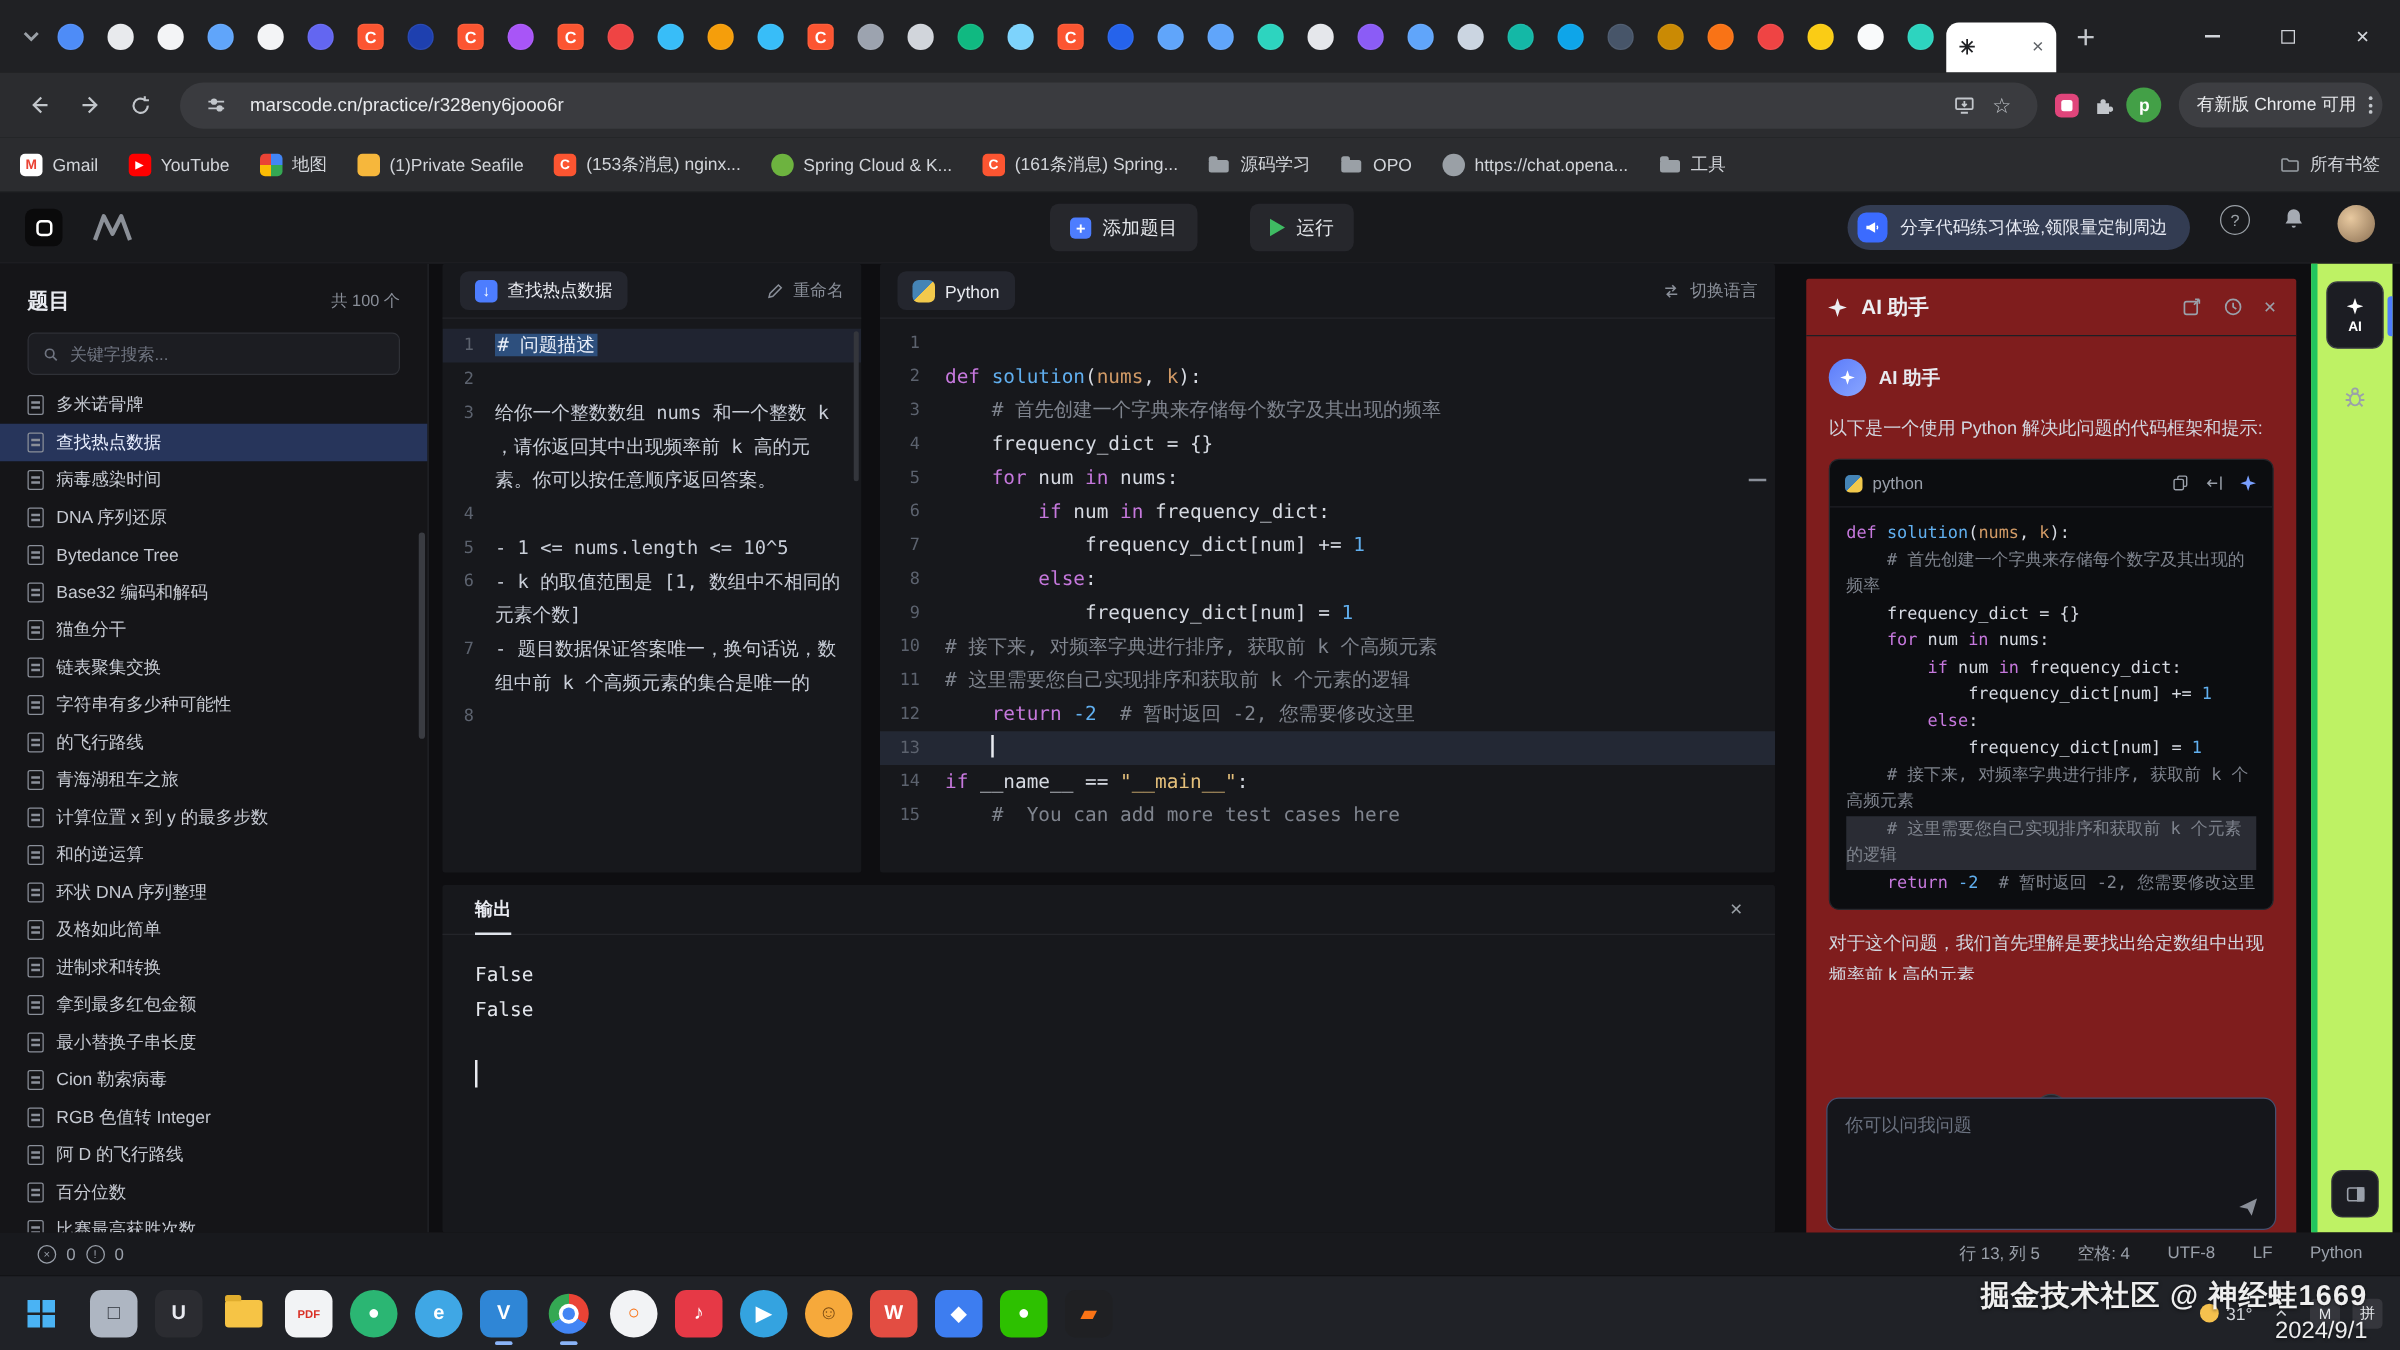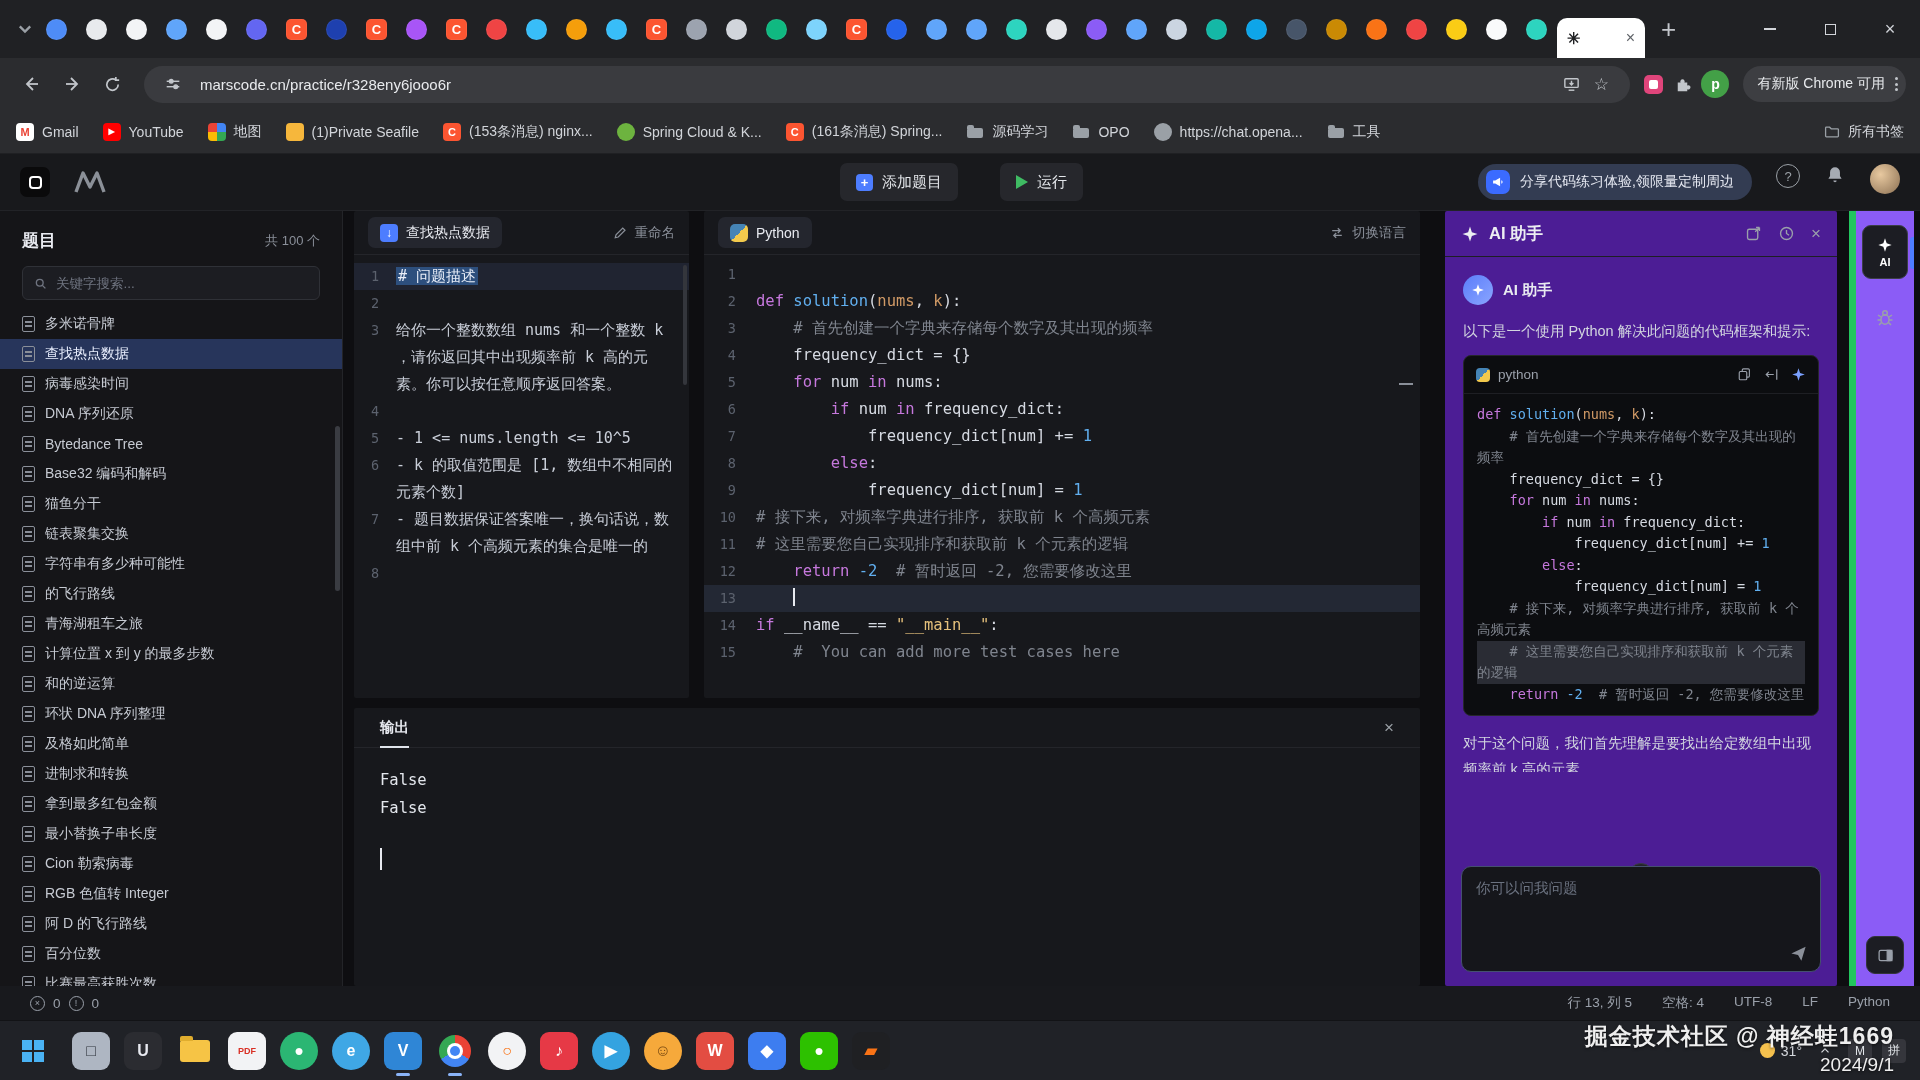--- a/index.html
+++ b/index.html
@@ -141,21 +141,21 @@
   .output-panel{left:354px;top:497px;width:1066px;height:278px}
   .out-head{height:40px;display:flex;align-items:center;padding:0 26px;border-bottom:1px solid #24252a}
   .out-tab{color:#e8eaf0;font-size:14.5px;font-weight:bold;position:relative}
   .out-tab::after{content:'';position:absolute;left:0;right:0;bottom:-11px;height:2px;background:#dfe3ea}
   .out-close{margin-left:auto;color:#9aa0a6;font-size:17px}
   .out-body{padding:18px 0 0 26px;font-family:"DejaVu Sans Mono",monospace;font-size:15.5px;
     color:#e3e6ec;line-height:28px}
   .out-caret{width:2px;height:22px;background:#e8eaf0;margin-top:26px}
 
   
-  .ai-panel{left:1445px;top:0;width:392px;height:775px;background:#4c1d95}
+  .ai-panel{left:1445px;top:12px;width:392px;height:775px;background:#7f1d1d}
   .ai-head{height:46px;display:flex;align-items:center;padding:0 16px;gap:10px;border-bottom:1px solid #1e1f24}
   .ai-title{color:#eceef2;font-size:16.5px;font-weight:bold}
   .ai-head-icons{margin-left:auto;display:flex;align-items:center;gap:16px;color:#9aa0aa}
   .ai-body{position:absolute;top:46px;bottom:104px;left:0;right:0;padding:10px 18px 0;overflow:hidden}
   .ai-msg-head{display:flex;align-items:center;gap:10px;margin:8px 0 14px}
   .ai-avatar{width:30px;height:30px;border-radius:50%;background:linear-gradient(135deg,#5b7cfa,#8aa6ff);
     display:flex;align-items:center;justify-content:center}
   .ai-name{color:#e8eaf0;font-size:15px;font-weight:bold}
   .ai-intro{color:#d2d6df;font-size:14.5px;line-height:24px;margin-bottom:12px}
   .ai-card{background:#0c0d10;border:1px solid #26272c;border-radius:8px;overflow:hidden}
@@ -171,21 +171,21 @@
   .scrolldown{position:absolute;left:50%;transform:translateX(-50%);bottom:96px;width:27px;height:27px;
     border-radius:50%;background:#23242b;border:1px solid #3a3c44;display:flex;align-items:center;justify-content:center;color:#aab0ba}
   .ai-input{position:absolute;left:16px;right:16px;bottom:14px;height:106px;background:#15161b;
     border:1.5px solid #455070;border-radius:10px}
   .ai-input textarea{width:100%;height:100%;background:transparent;border:none;outline:none;resize:none;
     padding:12px 14px;color:#c6cad2;font-size:14.5px;font-family:"Liberation Sans",sans-serif}
   .ai-input textarea::placeholder{color:#6b7280}
   .send{position:absolute;right:12px;bottom:8px;color:#8a8f99}
 
   
-  .edge{position:absolute;left:1849px;top:0;width:65px;height:775px;background:#8b5cf6;border-left:7px solid #22c55e}
+  .edge{position:absolute;left:1849px;top:0;width:65px;height:775px;background:#bef264;border-left:5px solid #22c55e}
   .ai-tool{position:absolute;top:14px;left:50%;transform:translateX(-50%);width:46px;height:54px;
     border:1px solid #3c3e46;border-radius:9px;background:#1c1d23;display:flex;flex-direction:column;
     align-items:center;justify-content:center;gap:3px;color:#fff}
   .ai-tool b{font-size:11px;font-weight:bold}
   .active-bar{position:absolute;right:0;top:26px;width:4px;height:32px;background:#4d7dff;border-radius:3px 0 0 3px}
   .bug-tool{position:absolute;top:86px;left:50%;transform:translateX(-50%);width:40px;height:40px;
     display:flex;align-items:center;justify-content:center;color:#9aa0aa}
   .collapse-tool{position:absolute;bottom:12px;left:50%;transform:translateX(-50%);width:38px;height:38px;
     border-radius:9px;background:#1c1d23;border:1px solid #33343a;display:flex;align-items:center;justify-content:center;color:#9aa0aa}
 

